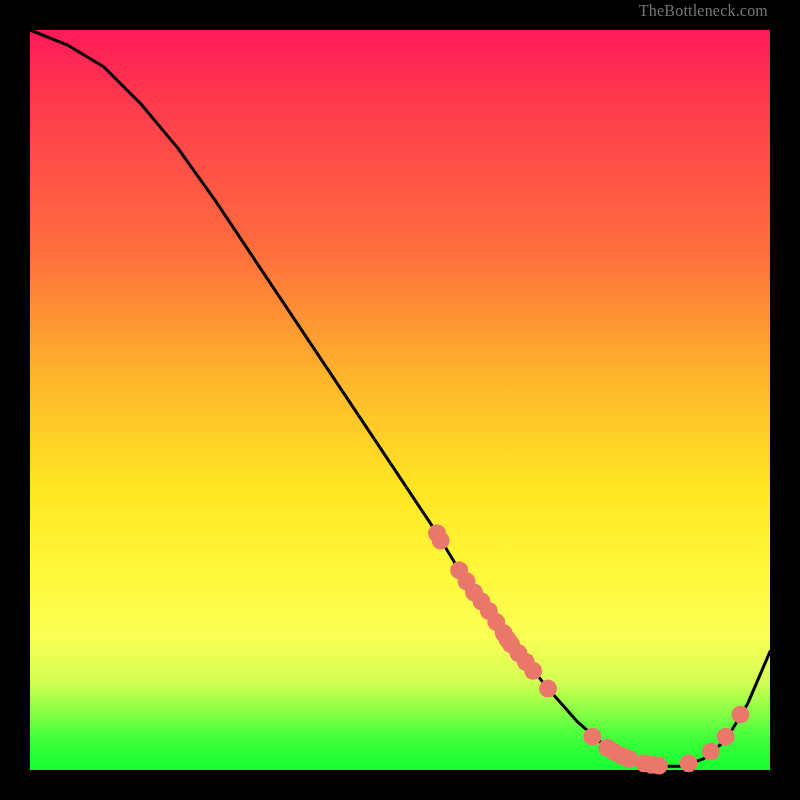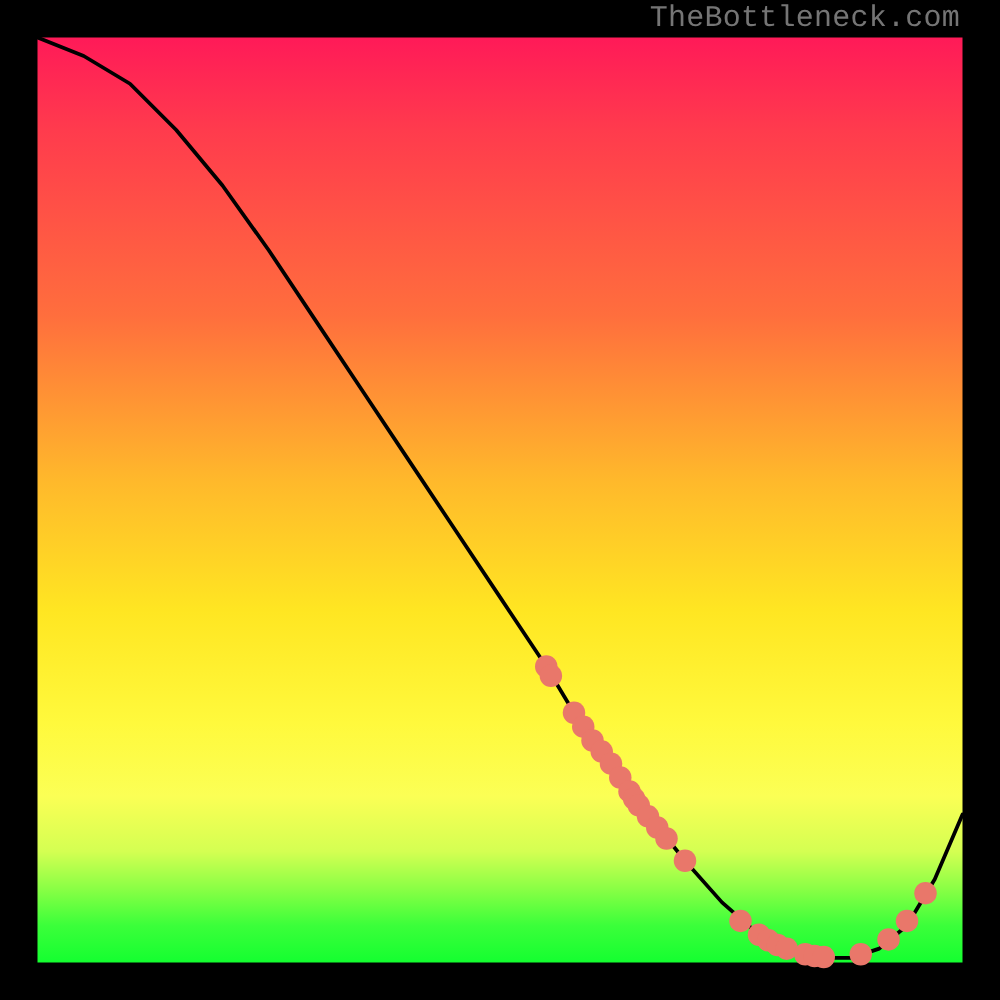--- a/index.html
+++ b/index.html
@@ -52,22 +52,22 @@
     top: 0;
     width: 100%;
     height: 100%;
     overflow: visible;
   }
   .watermark {
     position: absolute;
     top: 2px;
     right: 32px;
     color: #757575;
-    font-size: 24px;
-    font-family: Liberation Mono, monospace;
+    font-size: 16px;
+    font-family: Liberation Serif, serif;
     letter-spacing: 0.2px;
     user-select: none;
   }
 </style>
 </head>
 <body>
 
 <div class="plot-wrap">
   <div class="watermark">TheBottleneck.com</div>
   <div class="plot-area">

